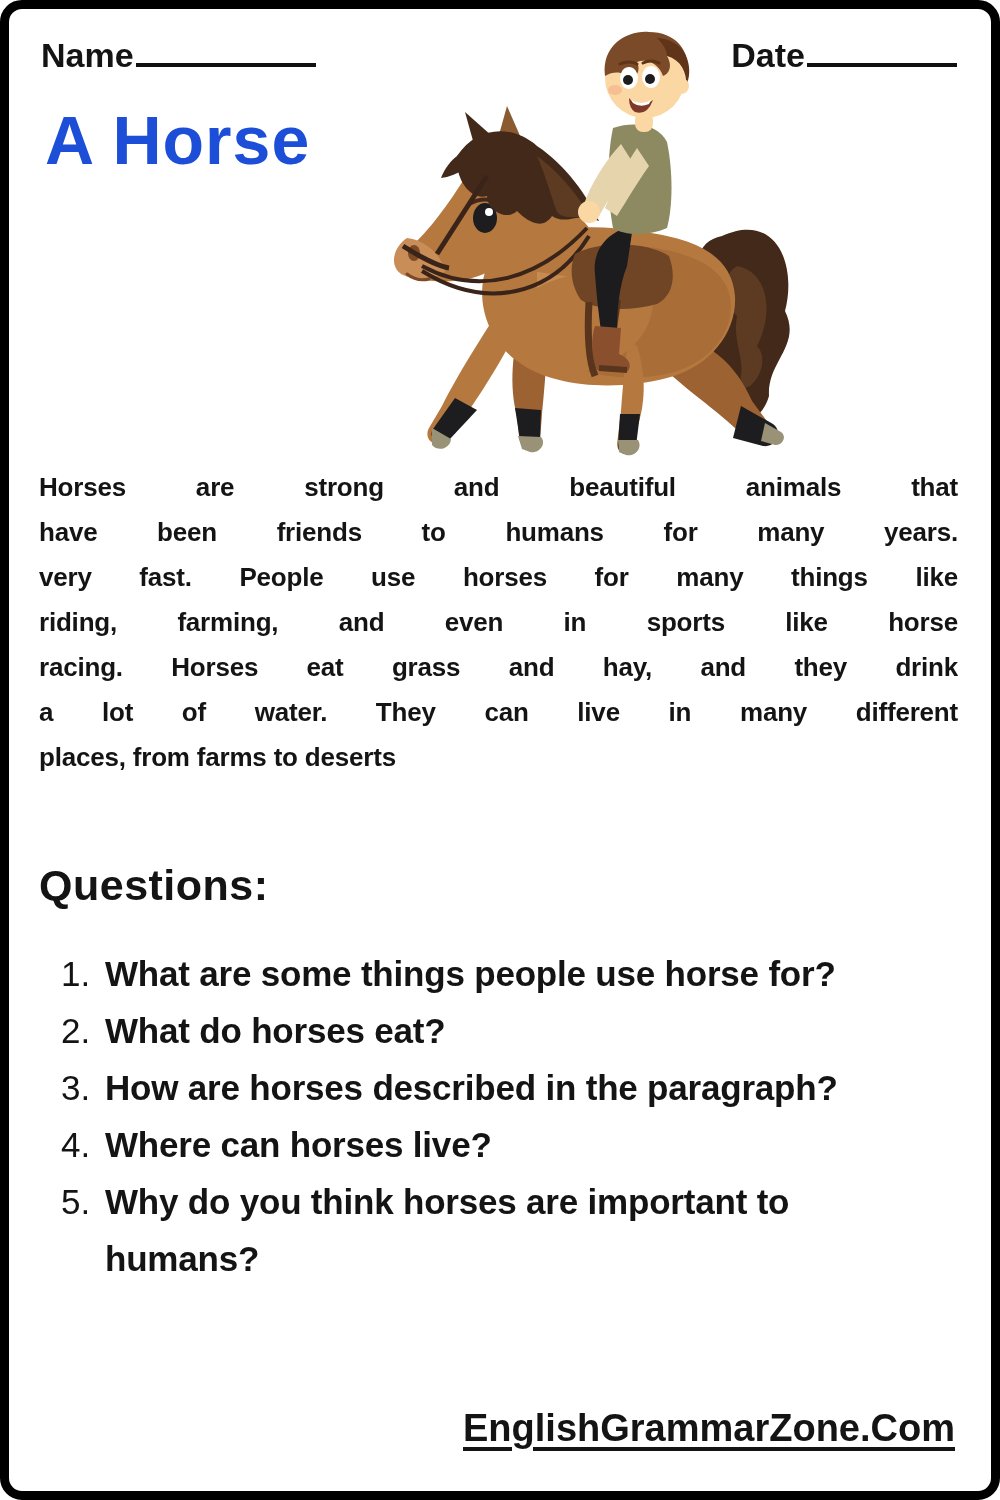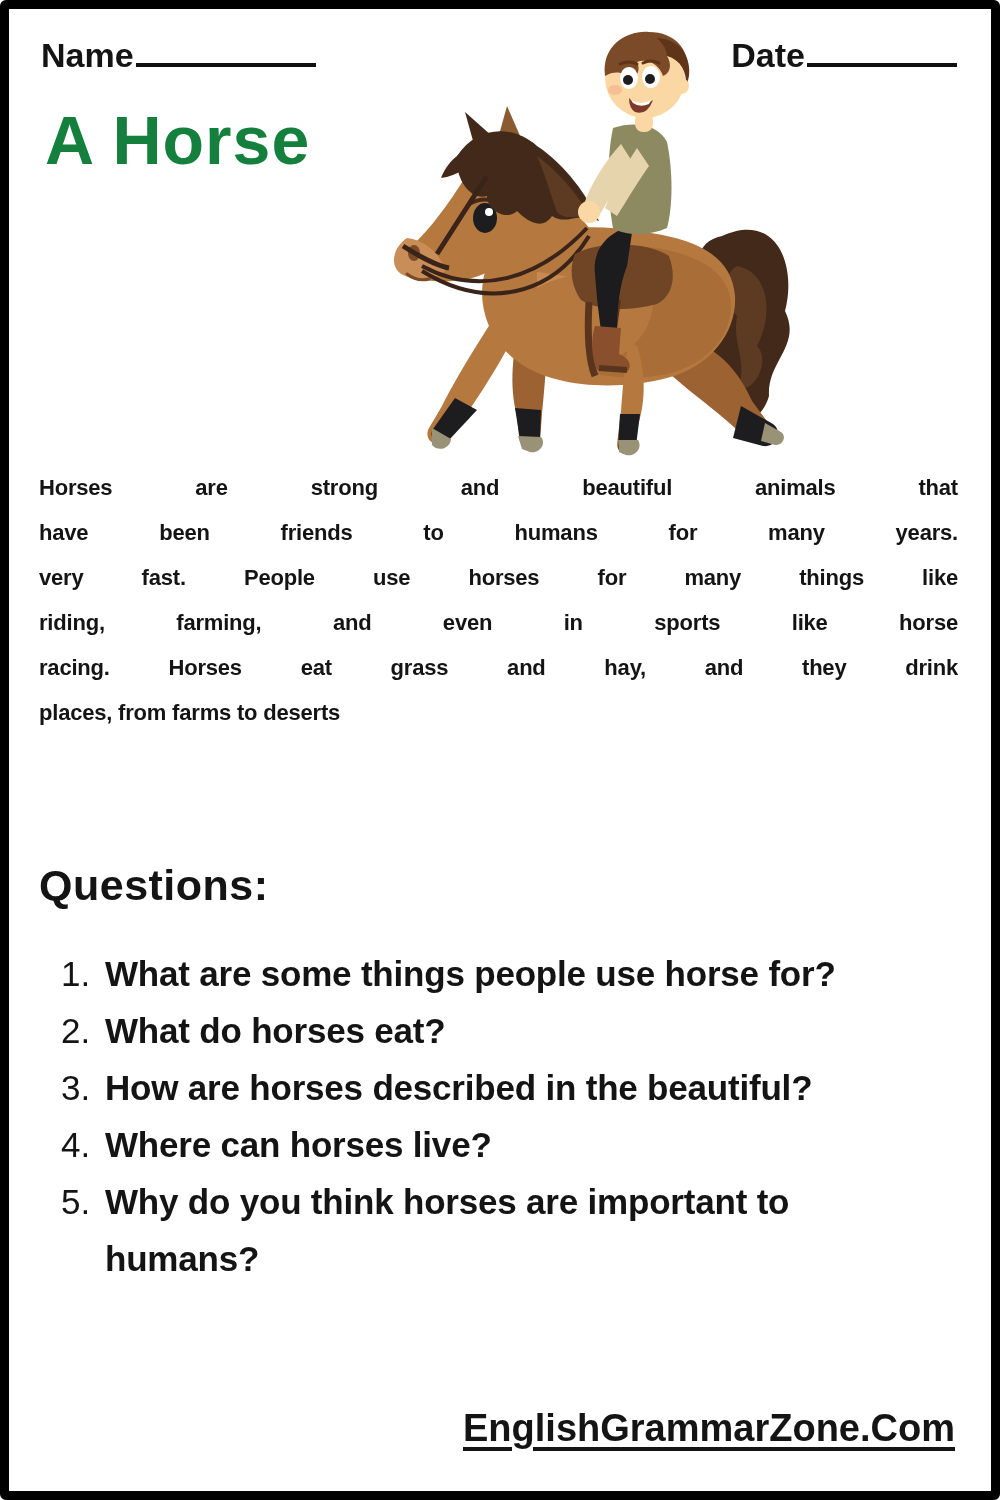--- a/index.html
+++ b/index.html
@@ -4,21 +4,21 @@
 <style>
   html,body { margin:0; padding:0; background:#ffffff; }
   body {
     width:1000px; height:1500px; position:relative;
     font-family:"Liberation Sans", sans-serif;
     color:#141414;
   }
   .page {
     position:absolute; inset:0;
     border:9px solid #000;
-    border-radius:6px;
+    border-radius:22px;
     background:#ffffff;
     box-sizing:border-box;
     overflow:hidden;
   }
 
   
   .header-row {
     position:absolute; top:24px; left:32px; right:34px;
     display:flex; justify-content:space-between; align-items:flex-end;
     font-size:34px; font-weight:800;
@@ -27,31 +27,31 @@
     display:inline-block; border-bottom:4px solid #111;
     height:30px; vertical-align:baseline; margin-left:2px;
   }
   .name-line { width:180px; }
   .date-line { width:150px; }
 
   
   .page-title {
     position:absolute; top:92px; left:36px;
     font-size:68px; font-weight:800; letter-spacing:1px;
-    color:#15803d;
+    color:#1d4ed8;
   }
 
   
   .illustration { position:absolute; top:6px; left:328px; width:460px; height:452px; }
   .illustration svg { width:100%; height:100%; display:block; }
 
   
   .paragraph {
     position:absolute; top:456px; left:30px; right:33px;
-    font-size:22px; font-weight:700; line-height:45px;
+    font-size:26px; font-weight:700; line-height:45px;
     letter-spacing:-0.2px;
   }
   .paragraph .pline { text-align:justify; text-align-last:justify; height:45px; overflow:hidden; }
   .paragraph .pline.last { text-align-last:left; }
 
   
   .questions-heading {
     position:absolute; top:852px; left:30px;
     font-size:43px; font-weight:900; letter-spacing:0.5px;
   }
@@ -174,37 +174,38 @@
       <path d="M262 352 L290 354" stroke="#59351d" stroke-width="6" fill="none"></path>
     </svg>
   </div>
 
   <div class="paragraph">
     <div class="pline">Horses are strong and beautiful animals that</div>
     <div class="pline">have been friends to humans for many years.</div>
     <div class="pline">very fast. People use horses for many things like</div>
     <div class="pline">riding, farming, and even in sports like horse</div>
     <div class="pline">racing. Horses eat grass and hay, and they drink</div>
+    <div class="pline">a lot of water. They can live in many different</div>
     <div class="pline last">places, from farms to deserts</div>
   </div>
 
   <div class="questions-heading">Questions:</div>
 
   <div class="questions-list">
     <div class="q-item">
       <span class="q-num">1.</span>
       <span class="q-text">What are some things people use horse for?</span>
     </div>
     <div class="q-item">
       <span class="q-num">2.</span>
       <span class="q-text">What do horses eat?</span>
     </div>
     <div class="q-item">
       <span class="q-num">3.</span>
-      <span class="q-text">How are horses described in the beautiful?</span>
+      <span class="q-text">How are horses described in the paragraph?</span>
     </div>
     <div class="q-item">
       <span class="q-num">4.</span>
       <span class="q-text">Where can horses live?</span>
     </div>
     <div class="q-item">
       <span class="q-num">5.</span>
       <span class="q-text">Why do you think horses are important to humans?</span>
     </div>
   </div>

